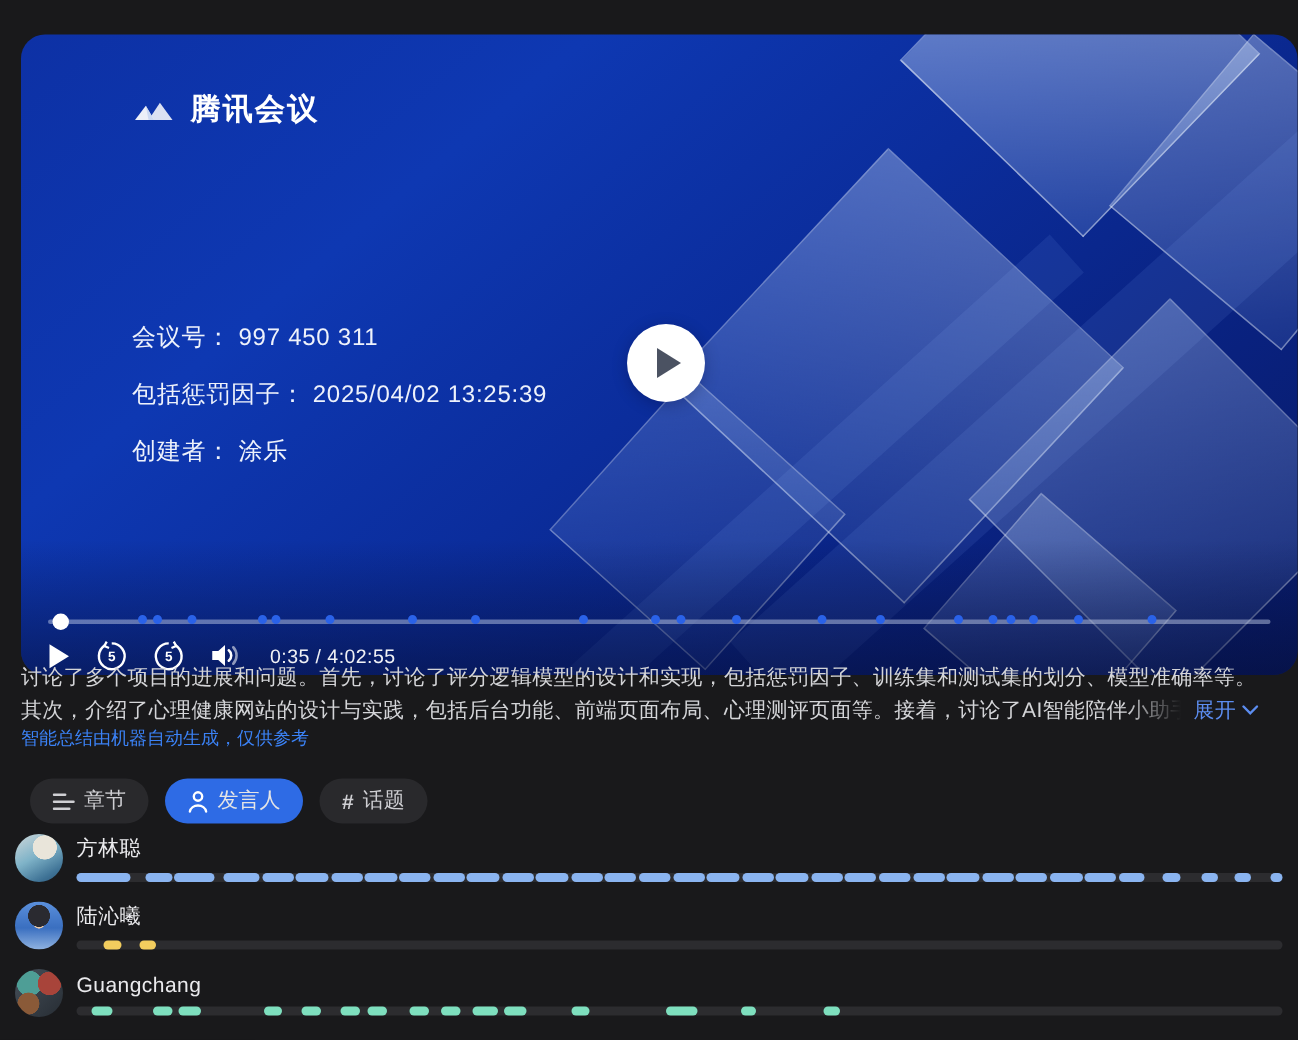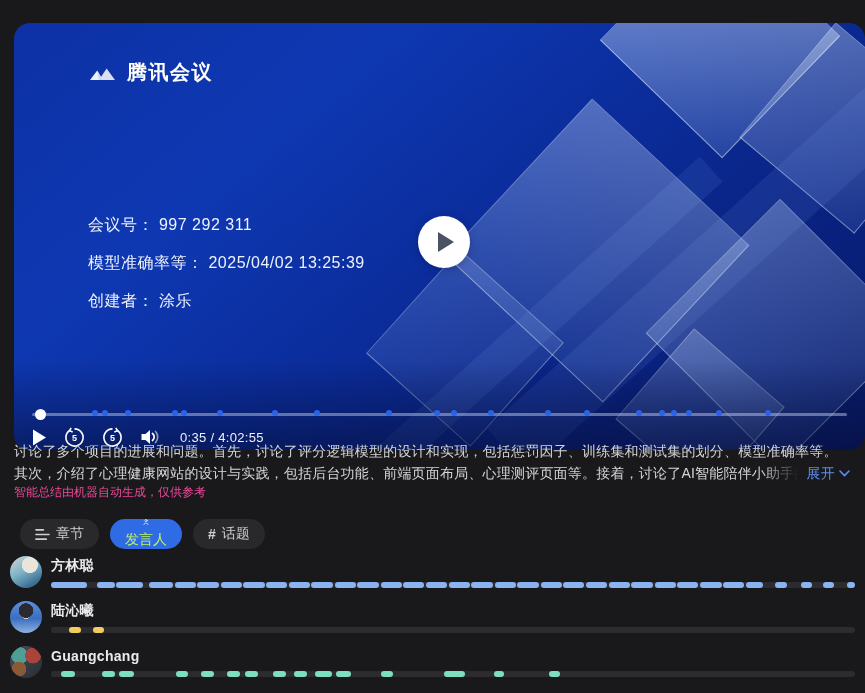--- a/index.html
+++ b/index.html
@@ -58,50 +58,50 @@
   .cgroup.left .cbtn { margin-right:17px; }
   .cgroup.right .cbtn { margin-left:17px; }
   .time { color:#f0f1f5; font-size:13px; letter-spacing:0.3px; margin-left:3px; }
   .speed { color:#fff; font-size:14px; cursor:pointer; }
   .cc-badge { background:#ccd1da; color:#16264c; font-size:11px; font-weight:800;
     padding:2px 5px; border-radius:4px; letter-spacing:0.5px; cursor:pointer; }
 
   
   .summary { position:absolute; left:14px; top:440px; width:837px; height:44px;
     overflow:hidden; color:#d4d5d8; font-size:14px; line-height:22px; letter-spacing:0.2px; }
-  .expand { position:absolute; right:1px; bottom:0; height:22px; padding-left:46px;
+  .expand { position:absolute; right:12px; bottom:0; height:22px; padding-left:46px;
     background:linear-gradient(to right,rgba(25,25,27,0),#19191b 42%,#19191b);
     color:#5c8df0; font-size:14px; display:flex; align-items:center; gap:4px; cursor:pointer; }
-  .disclaimer { position:absolute; left:14px; top:484px; color:#ec4899; font-size:12px; }
+  .disclaimer { position:absolute; left:14px; top:484px; color:#3b82f6; font-size:12px; }
 
   
   .tabs { position:absolute; left:20px; top:519px; display:flex; gap:11px; }
   .pill { height:30px; border-radius:15px; background:#29292c; color:#cfcfd3;
     display:flex; align-items:center; padding:0 15px; font-size:14px; gap:6px; cursor:pointer; }
-  .pill.active { background:#2e6be5; color:#bef264;flex-direction:column; }
+  .pill.active { background:#2e6be5; color:#e5e5e5; }
   .pill .hash { font-size:14px; font-weight:700; }
 
   
   .speakers { position:absolute; left:10px; top:556px; width:845px; }
   .speaker-row { display:flex; align-items:center; margin-bottom:13px; height:32px; }
   .avatar { width:32px; height:32px; border-radius:50%; flex:0 0 32px; margin-right:9px; }
   .avatar0 { background:
       radial-gradient(circle at 62% 28%, #e9e5da 0 26%, rgba(0,0,0,0) 27%),
       linear-gradient(150deg,#cfd8da 0%,#7fb3c8 45%,#3f7396 80%,#2b5578 100%); }
   .avatar1 { background:
       radial-gradient(circle at 72% 30%, #a8443a 0 24%, rgba(0,0,0,0) 25%),
       radial-gradient(circle at 28% 72%, #8a5a38 0 22%, rgba(0,0,0,0) 23%),
       radial-gradient(circle at 30% 30%, #4e9e96 0 26%, rgba(0,0,0,0) 27%),
       linear-gradient(135deg,#46505a,#272d34); }
   .avatar2 { background:
       radial-gradient(circle at 50% 30%, #2a2a30 0 26%, rgba(0,0,0,0) 27%),
       radial-gradient(circle at 50% 44%, #e9c9a8 0 16%, rgba(0,0,0,0) 17%),
       linear-gradient(180deg,#5b90dc 0%,#3a6fc0 55%,#8fb2e0 100%); }
   .speaker-main { flex:1; }
-  .speaker-name { color:#eaeaed; font-size:14px; font-weight:700; margin-bottom:7px;
+  .speaker-name { color:#eaeaed; font-size:14px; font-weight:400; margin-bottom:7px;
     letter-spacing:0.3px; }
   .bar { position:relative; height:6px; border-radius:3px; background:#2c2c2f; }
   .seg { position:absolute; top:0; height:6px; border-radius:3px; }
 
   svg { display:block; }
 </style>
 </head>
 <body>
 
 <div class="video-card">
@@ -122,24 +122,24 @@
         <path d="M11 18 L18.6 6.5 L27 18 Z" fill="#ffffff" opacity="0.85"></path>
         <path d="M9.2 8.5 L14.8 18 L11 18 Z" fill="#c9d6f2" opacity="0.9"></path>
       </svg>
     </span>
     <span class="logo-text">腾讯会议</span>
   </div>
 
 
   <div class="meta m1">
     <span>会议号：</span>
-    <span>997 292 311</span>
+    <span>997 450 311</span>
   </div>
   <div class="meta m2">
-    <span>模型准确率等：</span>
+    <span>包括惩罚因子：</span>
     <span>2025/04/02 13:25:39</span>
   </div>
   <div class="meta m3">
     <span>创建者：</span>
     <span>涂乐</span>
   </div>
 
   <div class="big-play">
     <svg width="20" height="22" viewBox="0 0 20 22">
       <path d="M2 1 L18 11 L2 21 Z" fill="#4b5262"></path>

